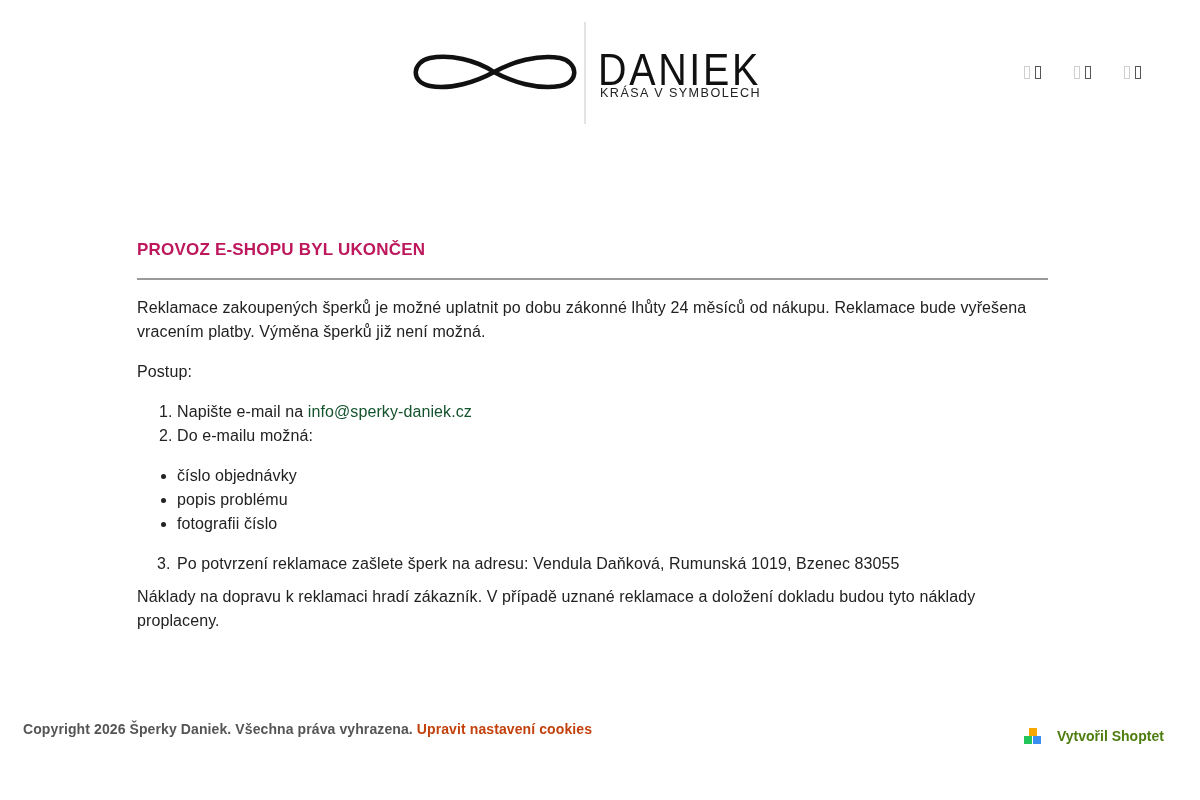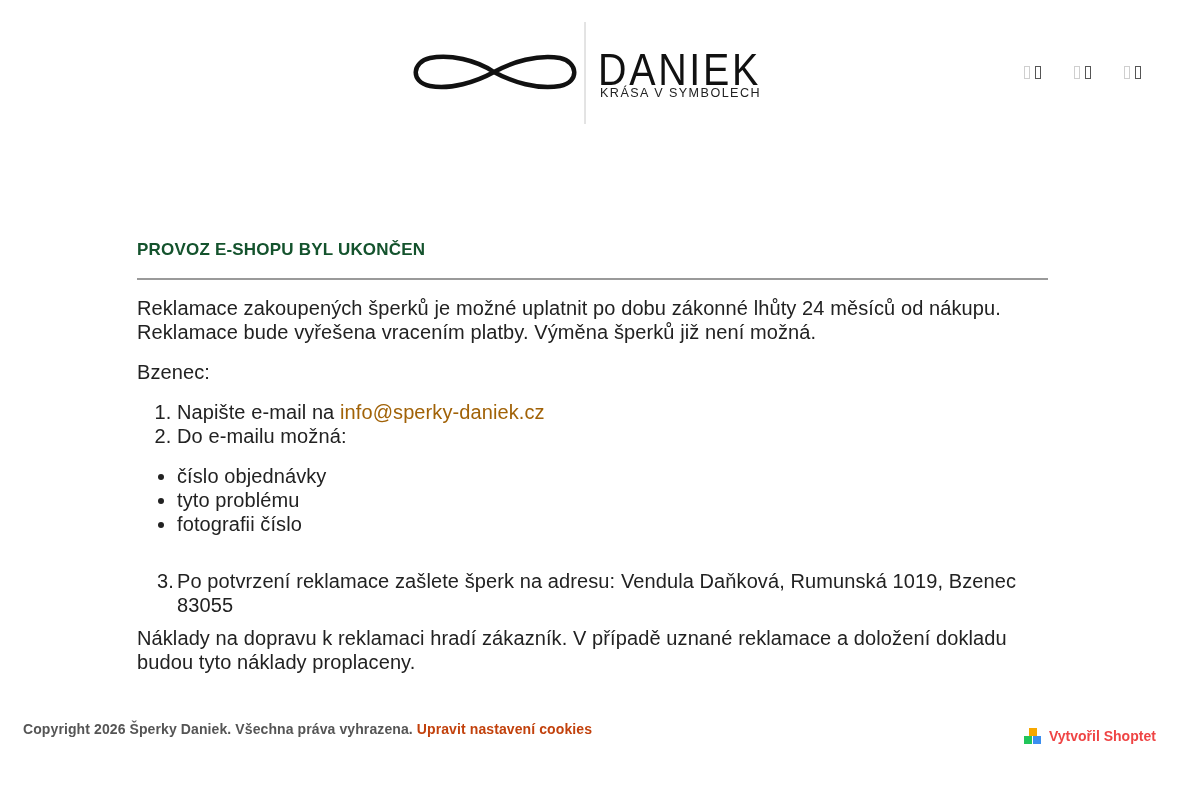--- a/index.html
+++ b/index.html
@@ -9,38 +9,38 @@
     .header { position: absolute; left: 0; top: 0; width: 1032px; height: 140px; }
     .logo { position: absolute; left: 410px; top: 20px; width: 360px; height: 108px; display: block; text-decoration: none; }
     .logo svg { display: block; }
 
     .header-icons { position: absolute; top: 62px; left: 1024px; display: flex; }
     .header-icon { display: flex; align-items: center; gap: 5px; width: 50px; height: 20px; cursor: pointer; }
     .tofu { display: inline-block; width: 6px; height: 13px; border: 1px solid #555; }
     .tofu.light { border-color: #cfcfcf; }
 
     .content { position: absolute; left: 137px; top: 238px; width: 911px; }
-    .page-title { font-size: 17px; font-weight: bold; color: #14532d; letter-spacing: 0.2px; line-height: 24px; }
+    .page-title { font-size: 17px; font-weight: bold; color: #be185d; letter-spacing: 0.2px; line-height: 24px; }
     .title-rule { margin-top: 16px; height: 0; border-top: 2px solid #9a9a9a; }
-    .text { font-size: 20px; line-height: 24px; color: #222; letter-spacing: 0.1px; }
+    .text { font-size: 16px; line-height: 24px; color: #222; letter-spacing: 0.1px; }
     .p1 { margin-top: 16px; }
     .p-postup { margin-top: 16px; }
     ol, ul { padding-left: 40px; }
     ol.steps { margin-top: 16px; }
-    ul.items { margin-top: 16px; margin-bottom: 33px; list-style: disc; }
+    ul.items { margin-top: 16px; margin-bottom: 16px; list-style: disc; }
     ol.steps-cont { list-style: none; }
     ol.steps-cont li { position: relative; }
     ol.steps-cont li .num { position: absolute; left: -20px; }
-    .email-link { color: #a16207; text-decoration: none; margin-top: 9px; }
+    .email-link { color: #14532d; text-decoration: none; margin-top: 9px; }
     .p-last { margin-top: 9px; }
 
     .footer { position: absolute; left: 0; top: 700px; width: 1200px; height: 80px; }
     .copyright { position: absolute; left: 23px; top: 21px; width: 580px; font-size: 14px; font-weight: bold; color: #555; line-height: 16px; letter-spacing: 0.1px; }
     .copyright a { color: #c2410c; text-decoration: none; }
-    .shoptet { position: absolute; left: 1024px; top: 28px; display: flex; align-items: center; gap: 8px; font-size: 14px; font-weight: bold; color: #ef4444; text-decoration: none; }
+    .shoptet { position: absolute; left: 1024px; top: 28px; display: flex; align-items: center; gap: 16px; font-size: 14px; font-weight: bold; color: #4d7c0f; text-decoration: none; }
     .shoptet-logo { position: relative; width: 17px; height: 16px; }
     .shoptet-logo .sq { position: absolute; width: 8px; height: 8px; }
     .sq.orange { left: 5px; top: 0; }
     .sq.green { left: 0; top: 8px; }
     .sq.blue { left: 9px; top: 8px; }
   </style>
 </head>
 <body>
 
 <header class="header">
@@ -70,32 +70,32 @@
         <span class="tofu"></span>
     </div>
   </div>
 </header>
 
 <main class="content">
   <h1 class="page-title">PROVOZ E-SHOPU BYL UKONČEN</h1>
   <div class="title-rule"></div>
 
   <p class="text p1">Reklamace zakoupených šperků je možné uplatnit po dobu zákonné lhůty 24 měsíců od nákupu. Reklamace bude vyřešena vracením platby. Výměna šperků již není možná.</p>
-  <p class="text p-postup">Bzenec:</p>
+  <p class="text p-postup">Postup:</p>
 
   <ol class="text steps">
     <li>
       <span>Napište e-mail na </span><a class="email-link">info@sperky-daniek.cz</a>
     </li>
     <li>Do e-mailu možná:</li>
   </ol>
 
   <ul class="text items">
     <li>číslo objednávky</li>
-    <li>tyto problému</li>
+    <li>popis problému</li>
     <li>fotografii číslo</li>
   </ul>
 
   <ol class="text steps-cont">
     <li>
       <span class="num">3.</span><span>Po potvrzení reklamace zašlete šperk na adresu: Vendula Daňková, Rumunská 1019, Bzenec 83055</span>
     </li>
   </ol>
 
   <p class="text p-last">Náklady na dopravu k reklamaci hradí zákazník. V případě uznané reklamace a doložení dokladu budou tyto náklady proplaceny.</p>

